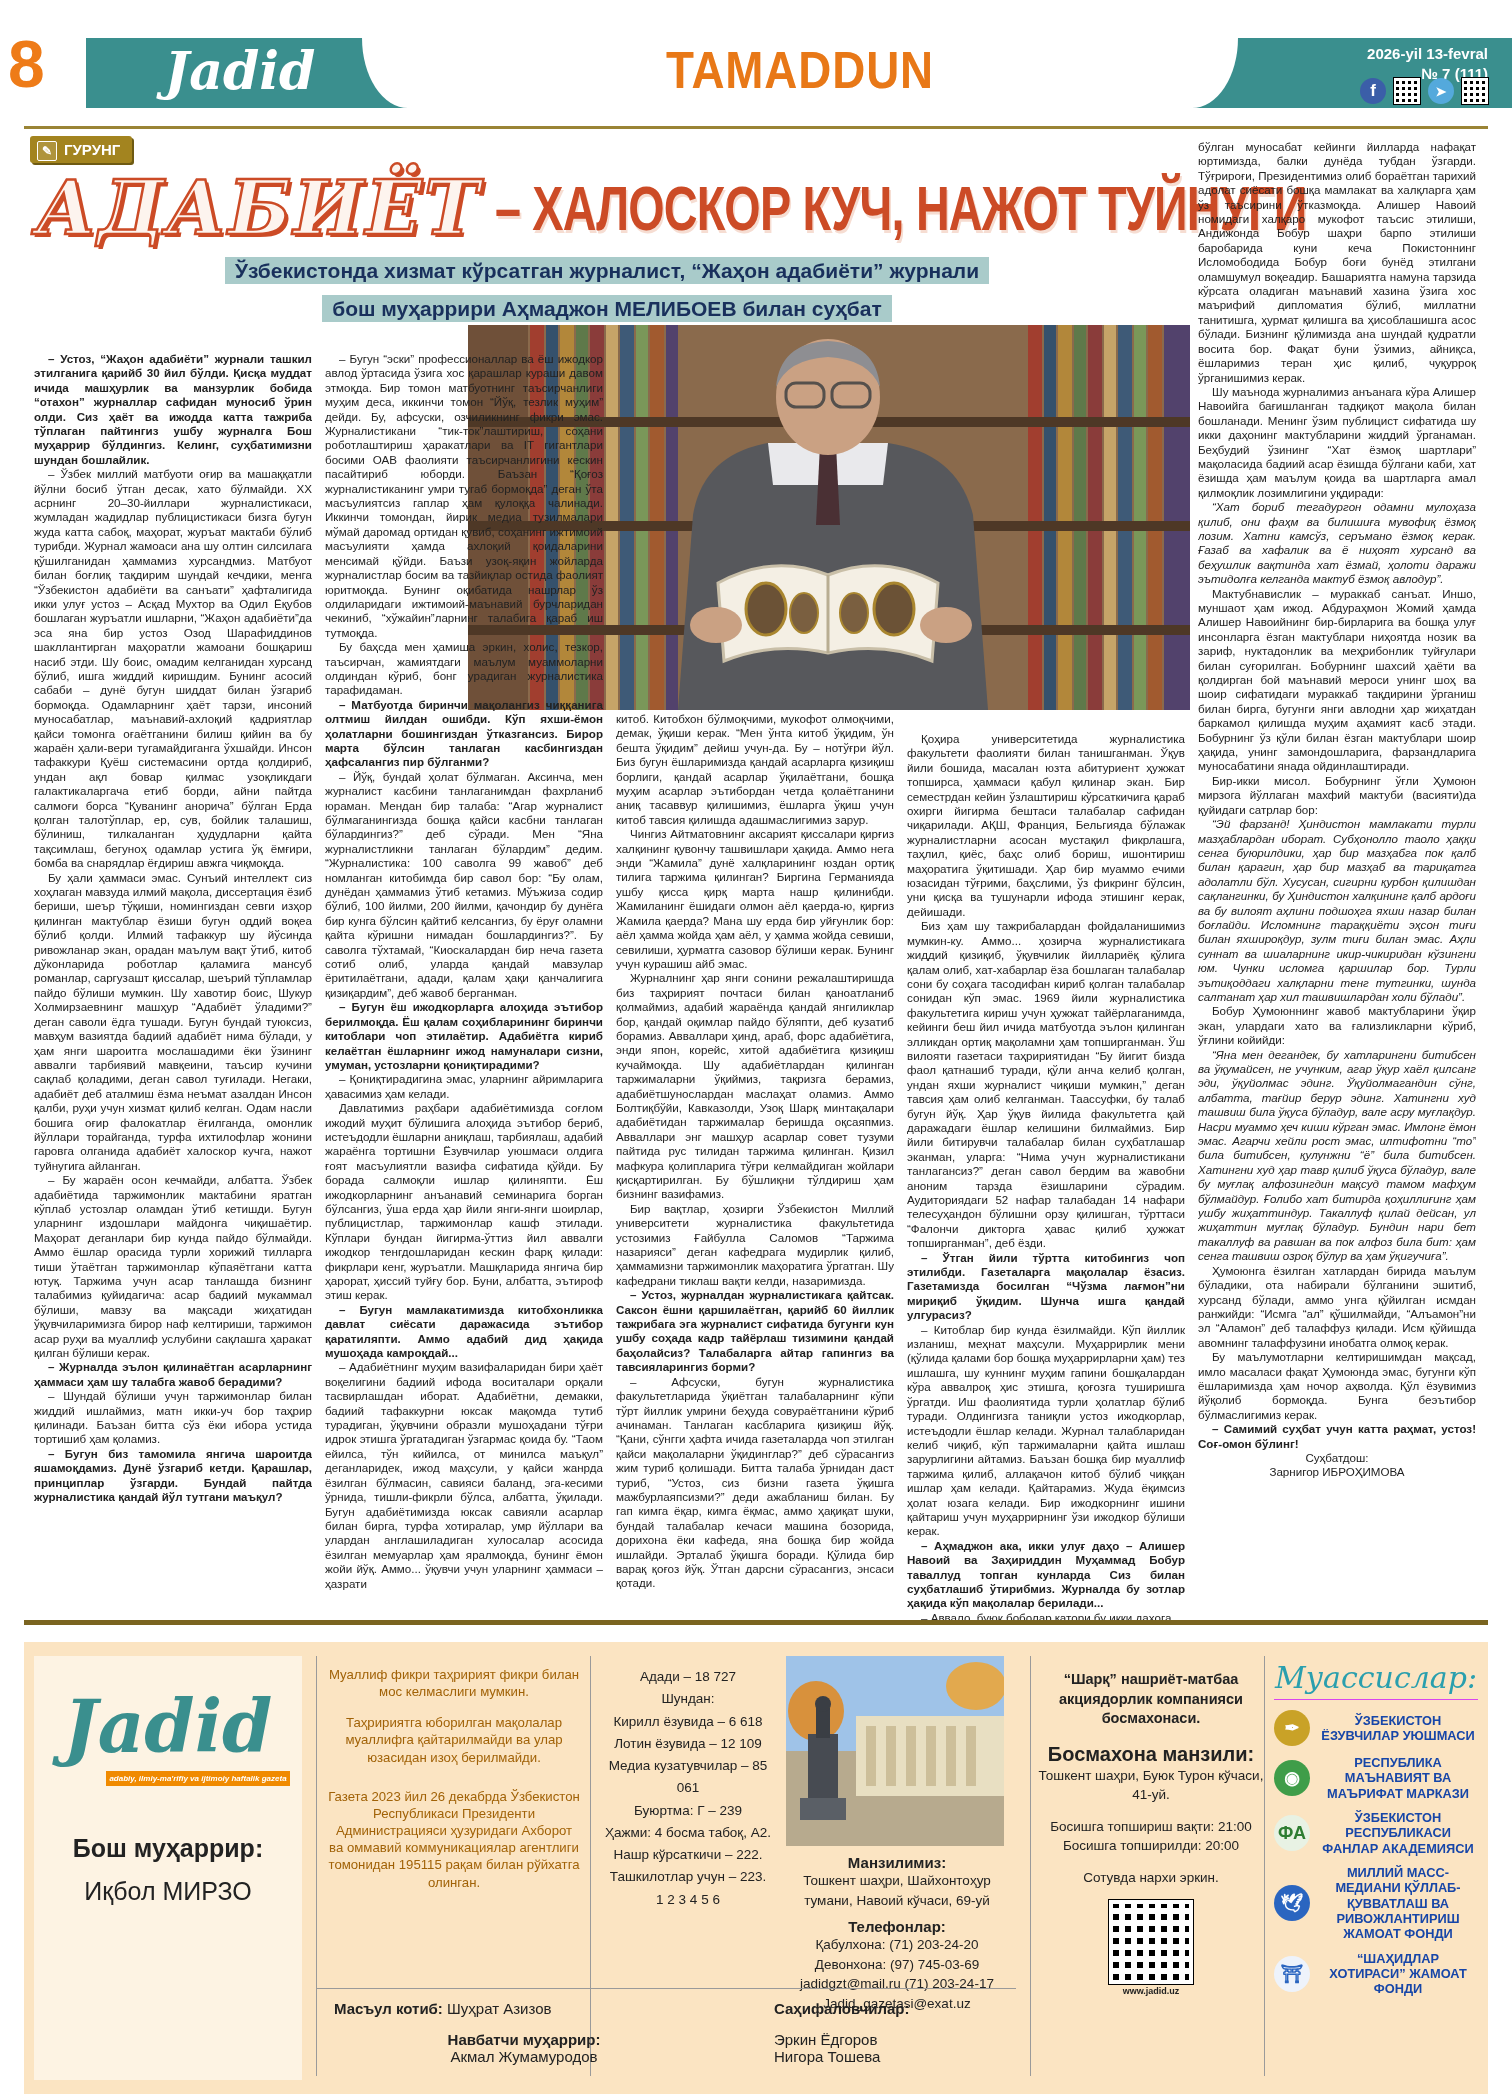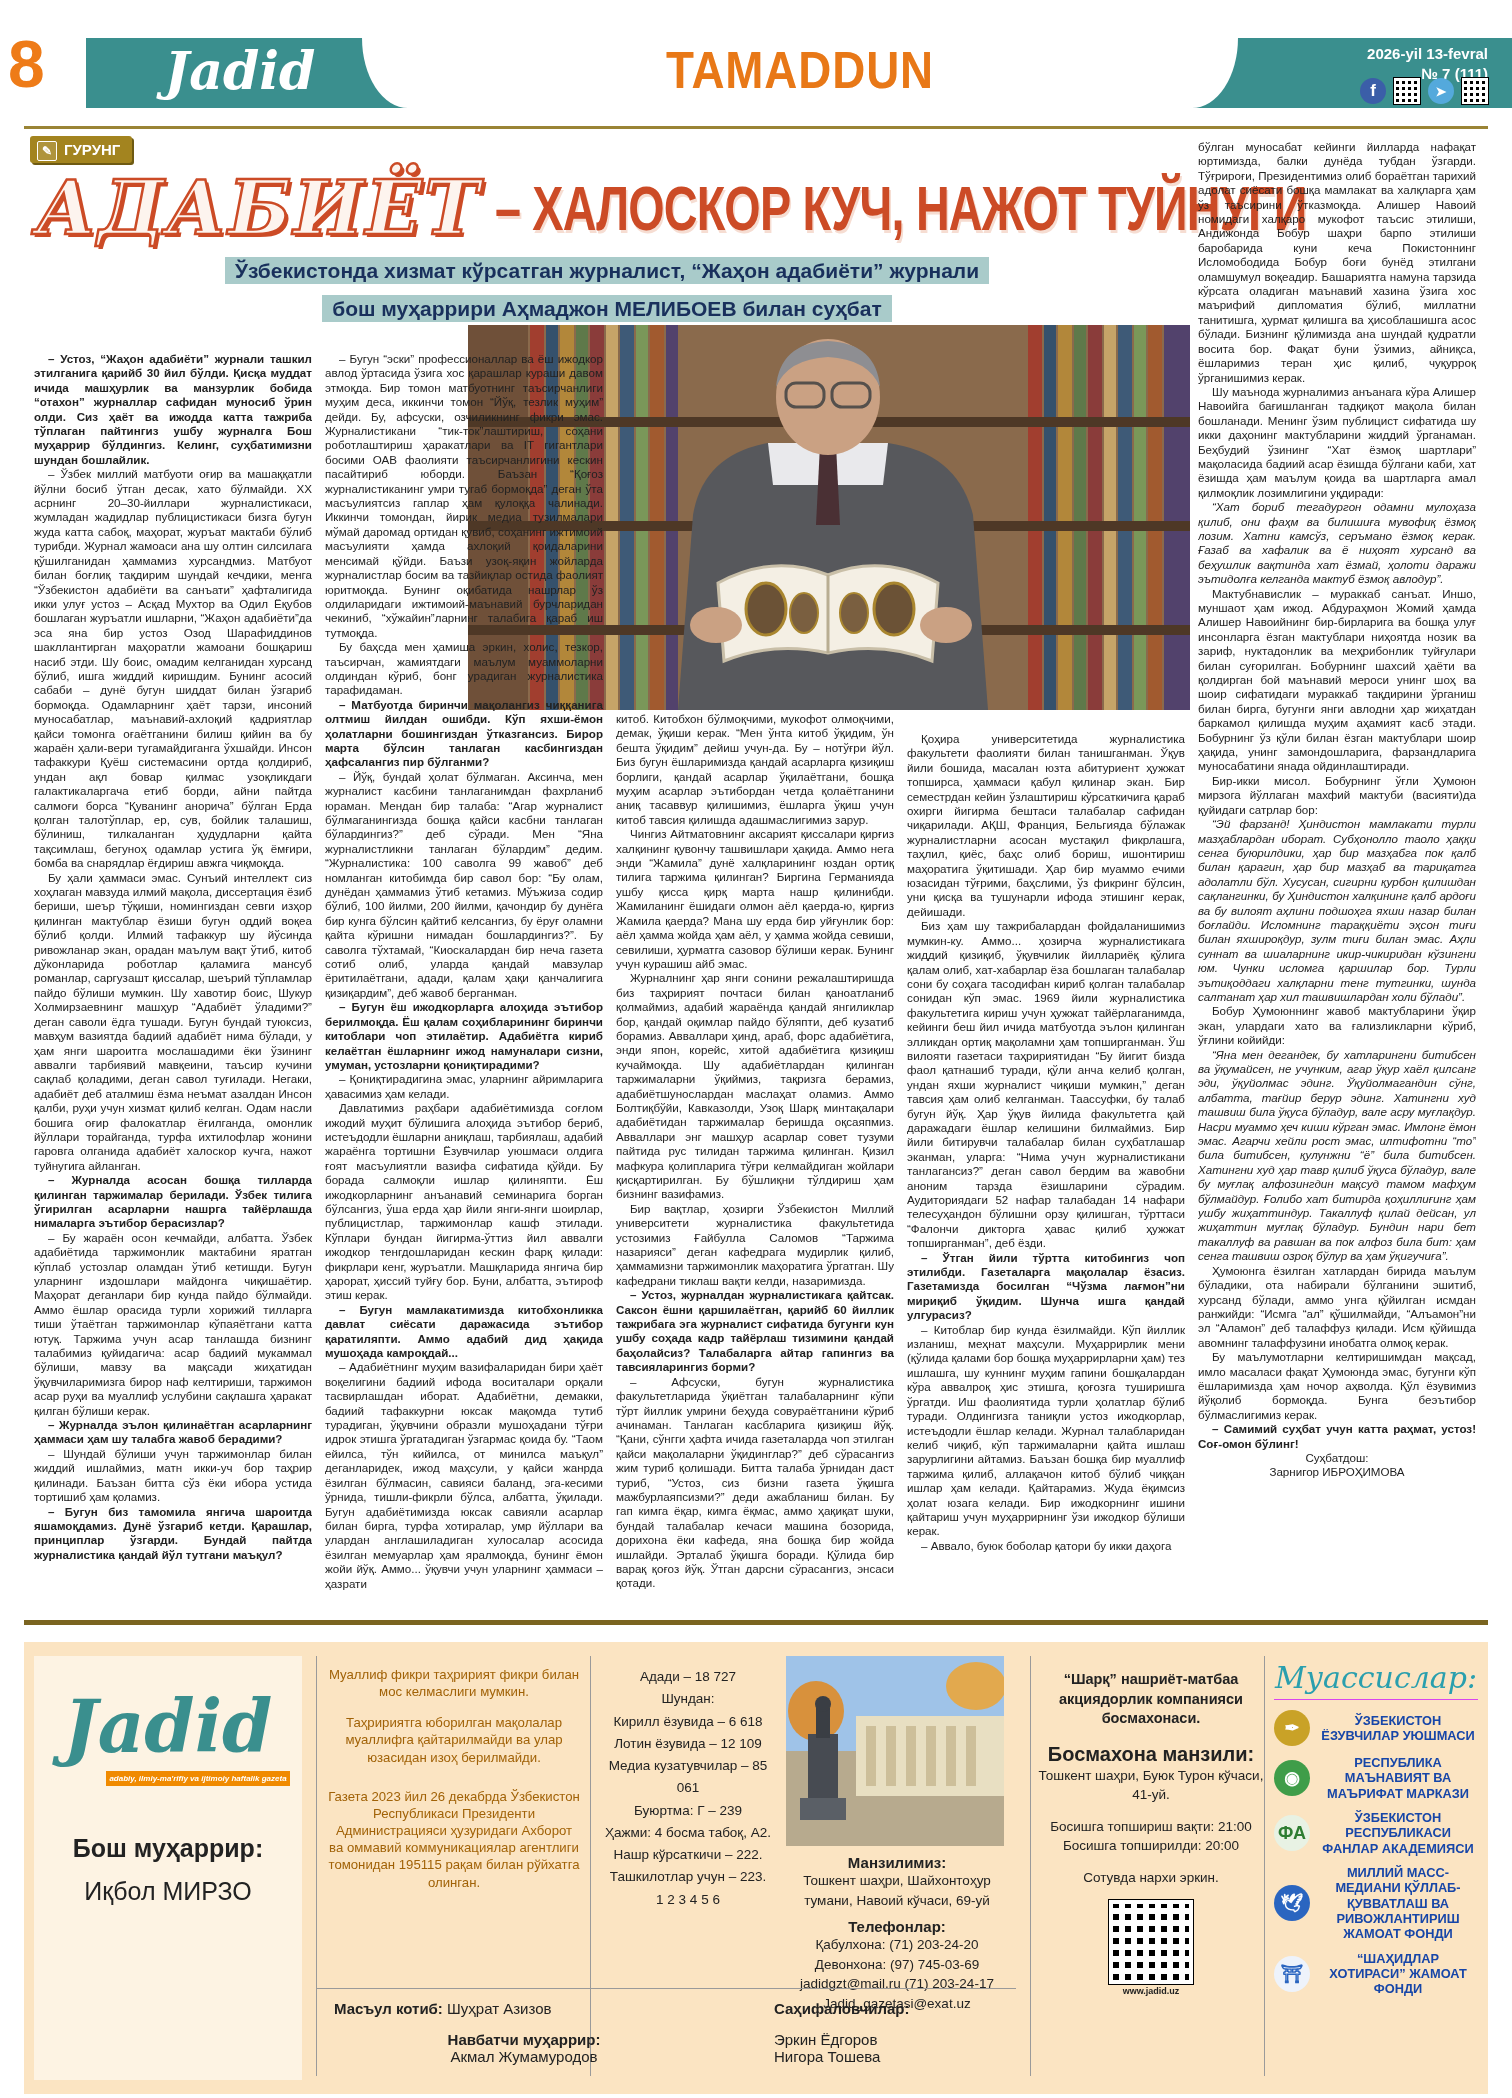--- a/index.html
+++ b/index.html
@@ -173,21 +173,20 @@
     </g>
     <ellipse cx="248" cy="300" rx="26" ry="18" fill="#caa183"></ellipse>
     <ellipse cx="478" cy="300" rx="26" ry="18" fill="#caa183"></ellipse>
   </g>
 </svg>
 
 <div class="col c1">
   <p class="q">– Устоз, “Жаҳон адабиёти” журнали ташкил этилганига қарийб 30 йил бўлди. Қисқа муддат ичида машҳурлик ва манзурлик бобида “отахон” журналлар сафидан муносиб ўрин олди. Сиз ҳаёт ва ижодда катта тажриба тўплаган пайтингиз ушбу журналга Бош муҳаррир бўлдингиз. Келинг, суҳбатимизни шундан бошлайлик.</p>
   <p class="a">– Ўзбек миллий матбуоти оғир ва машаққатли йўлни босиб ўтган десак, хато бўлмайди. XX асрнинг 20–30-йиллари журналистикаси, жумладан жадидлар публицистикаси бизга бугун жуда катта сабоқ, маҳорат, журъат мактаби бўлиб турибди. Журнал жамоаси ана шу олтин силсилага қўшилганидан ҳаммамиз хурсандмиз. Матбуот билан боғлиқ тақдирим шундай кечдики, менга “Ўзбекистон адабиёти ва санъати” ҳафталигида икки улуғ устоз – Асқад Мухтор ва Одил Ёқубов бошлаган журъатли ишларни, “Жаҳон адабиёти”да эса яна бир устоз Озод Шарафиддинов шакллантирган маҳоратли жамоани бошқариш насиб этди. Шу боис, омадим келганидан хурсанд бўлиб, ишга жиддий киришдим. Бунинг асосий сабаби – дунё бугун шиддат билан ўзгариб бормоқда. Одамларнинг ҳаёт тарзи, инсоний муносабатлар, маънавий-ахлоқий қадриятлар қайси томонга оғаётганини билиш қийин ва бу жараён ҳали-вери тугамайдиганга ўхшайди. Инсон тафаккури Қуёш системасини ортда қолдириб, ундан ақл бовар қилмас узоқликдаги галактикаларгача етиб борди, айни пайтда салмоғи борса “Қуванинг анорича” бўлган Ерда қолган талотўплар, ер, сув, бойлик талашиш, бўлиниш, тилкаланган ҳудудларни қайта тақсимлаш, бегуноҳ одамлар устига ўқ ёмғири, бомба ва снарядлар ёғдириш авжга чиқмоқда.</p>
   <p class="a">Бу ҳали ҳаммаси эмас. Сунъий интеллект сиз хоҳлаган мавзуда илмий мақола, диссертация ёзиб бериши, шеър тўқиши, номингиздан севги изҳор қилинган мактублар ёзиши бугун оддий воқеа бўлиб қолди. Илмий тафаккур шу йўсинда ривожланар экан, орадан маълум вақт ўтиб, китоб дўконларида роботлар қаламига мансуб романлар, саргузашт қиссалар, шеърий тўпламлар пайдо бўлиши мумкин. Шу хавотир боис, Шукур Холмирзаевнинг машҳур “Адабиёт ўладими?” деган саволи ёдга тушади. Бугун бундай туюксиз, мавҳум вазиятда бадиий адабиёт нима бўлади, у ҳам янги шароитга мослашадими ёки ўзининг аввалги тарбиявий мавқеини, таъсир кучини сақлаб қоладими, деган савол туғилади. Негаки, адабиёт деб аталмиш ёзма неъмат азалдан Инсон қалби, руҳи учун хизмат қилиб келган. Одам насли бошига оғир фалокатлар ёғилганда, омонлик йўллари торайганда, турфа ихтилофлар жонини гаровга олганида адабиёт халоскор кучга, нажот туйнугига айланган.</p>
-  <p class="q">– Журналда асосан бошқа тилларда қилинган таржималар берилади. Ўзбек тилига ўгирилган асарларни нашрга тайёрлашда нималарга эътибор берасизлар?</p>
   <p class="a">– Бу жараён осон кечмайди, албатта. Ўзбек адабиётида таржимонлик мактабини яратган кўплаб устозлар оламдан ўтиб кетишди. Бугун уларнинг издошлари майдонга чиқишаётир. Маҳорат деганлари бир кунда пайдо бўлмайди. Аммо ёшлар орасида турли хорижий тилларга тиши ўтаётган таржимонлар кўпаяётгани катта ютуқ. Таржима учун асар танлашда бизнинг талабимиз қуйидагича: асар бадиий мукаммал бўлиши, мавзу ва мақсади жиҳатидан ўқувчиларимизга бирор наф келтириши, таржимон асар руҳи ва муаллиф услубини сақлашга ҳаракат қилган бўлиши керак.</p>
   <p class="q">– Журналда эълон қилинаётган асарларнинг ҳаммаси ҳам шу талабга жавоб берадими?</p>
   <p class="a">– Шундай бўлиши учун таржимонлар билан жиддий ишлаймиз, матн икки-уч бор таҳрир қилинади. Баъзан битта сўз ёки ибора устида тортишиб ҳам қоламиз.</p>
   <p class="q">– Бугун биз тамомила янгича шароитда яшамоқдамиз. Дунё ўзгариб кетди. Қарашлар, принциплар ўзгарди. Бундай пайтда журналистика қандай йўл тутгани маъқул?</p>
 </div>
 <div class="col c2">
   <p class="a">– Бугун “эски” профессионаллар ва ёш ижодкор авлод ўртасида ўзига хос қарашлар кураши давом этмоқда. Бир томон матбуотнинг таъсирчанлиги муҳим деса, иккинчи томон “Йўқ, тезлик муҳим” дейди. Бу, афсуски, озчиликнинг фикри эмас. Журналистикани “тик-ток”лаштириш, соҳани роботлаштириш ҳаракатлари ва IT гигантлари босими ОАВ фаолияти таъсирчанлигини кескин пасайтириб юборди. Баъзан “Қоғоз журналистиканинг умри тугаб бормоқда” деган ўта масъулиятсиз гаплар ҳам қулоққа чалинади. Иккинчи томондан, йирик медиа тузилмалари мўмай даромад ортидан қувиб, соҳанинг ижтимоий масъулияти ҳамда ахлоқий қоидаларини менсимай қўйди. Баъзи узоқ-яқин жойларда журналистлар босим ва тазйиқлар остида фаолият юритмоқда. Бунинг оқибатида нашрлар ўз олдиларидаги ижтимоий-маънавий бурчларидан чекиниб, “хўжайин”ларнинг талабига қараб иш тутмоқда.</p>
   <p class="a">Бу баҳсда мен ҳамиша эркин, холис, тезкор, таъсирчан, жамиятдаги маълум муаммоларни олдиндан кўриб, бонг урадиган журналистика тарафидаман.</p>
   <p class="q">– Матбуотда биринчи мақолангиз чиққанига олтмиш йилдан ошибди. Кўп яхши-ёмон ҳолатларни бошингиздан ўтказгансиз. Бирор марта бўлсин танлаган касбингиздан ҳафсалангиз пир бўлганми?</p>
   <p class="a">– Йўқ, бундай ҳолат бўлмаган. Аксинча, мен журналист касбини танлаганимдан фахрланиб юраман. Мендан бир талаба: “Агар журналист бўлмаганингизда бошқа қайси касбни танлаган бўлардингиз?” деб сўради. Мен “Яна журналистликни танлаган бўлардим” дедим. “Журналистика: 100 саволга 99 жавоб” деб номланган китобимда бир савол бор: “Бу олам, дунёдан ҳаммамиз ўтиб кетамиз. Мўъжиза содир бўлиб, 100 йилми, 200 йилми, қачондир бу дунёга бир кунга бўлсин қайтиб келсангиз, бу ёруғ оламни қайта кўришни нимадан бошлардингиз?”. Бу саволга тўхтамай, “Киоскалардан бир неча газета сотиб олиб, уларда қандай мавзулар ёритилаётгани, адади, қалам ҳақи қанчалигига қизиқардим”, деб жавоб берганман.</p>
@@ -203,20 +202,21 @@
   <p class="a">Журналнинг ҳар янги сонини режалаштиришда биз таҳририят почтаси билан қаноатланиб қолмаймиз, адабий жараёнда қандай янгиликлар бор, қандай оқимлар пайдо бўляпти, деб кузатиб борамиз. Авваллари ҳинд, араб, форс адабиётига, энди япон, корейс, хитой адабиётига қизиқиш кучаймоқда. Шу адабиётлардан қилинган таржималарни ўқиймиз, тақризга берамиз, адабиётшунослардан маслаҳат оламиз. Аммо Болтиқбўйи, Кавказолди, Узоқ Шарқ минтақалари адабиётидан таржималар беришда оқсаяпмиз. Авваллари энг машҳур асарлар совет тузуми пайтида рус тилидан таржима қилинган. Қизил мафкура қолипларига тўғри келмайдиган жойлари қисқартирилган. Бу бўшлиқни тўлдириш ҳам бизнинг вазифамиз.</p>
   <p class="a">Бир вақтлар, ҳозирги Ўзбекистон Миллий университети журналистика факультетида устозимиз Ғайбулла Саломов “Таржима назарияси” деган кафедрага мудирлик қилиб, ҳаммамизни таржимонлик маҳоратига ўргатган. Шу кафедрани тиклаш вақти келди, назаримизда.</p>
   <p class="q">– Устоз, журналдан журналистикага қайтсак. Саксон ёшни қаршилаётган, қарийб 60 йиллик тажрибага эга журналист сифатида бугунги кун ушбу соҳада кадр тайёрлаш тизимини қандай баҳолайсиз? Талабаларга айтар гапингиз ва тавсияларингиз борми?</p>
   <p class="a">– Афсуски, бугун журналистика факультетларида ўқиётган талабаларнинг кўпи тўрт йиллик умрини беҳуда совураётганини кўриб ачинаман. Танлаган касбларига қизиқиш йўқ. “Қани, сўнгги ҳафта ичида газеталарда чоп этилган қайси мақолаларни ўқидинглар?” деб сўрасангиз жим туриб қолишади. Битта талаба ўрнидан даст туриб, “Устоз, сиз бизни газета ўқишга мажбурлаяпсизми?” деди ажабланиш билан. Бу гап кимга ёқар, кимга ёқмас, аммо ҳақиқат шуки, бундай талабалар кечаси машина бозорида, дорихона ёки кафеда, яна бошқа бир жойда ишлайди. Эрталаб ўқишга боради. Қўлида бир варақ қоғоз йўқ. Ўтган дарсни сўрасангиз, энсаси қотади.</p>
 </div>
 <div class="col c4">
   <p class="a">Қоҳира университетида журналистика факультети фаолияти билан танишганман. Ўқув йили бошида, масалан юзта абитуриент ҳужжат топширса, ҳаммаси қабул қилинар экан. Бир семестрдан кейин ўзлаштириш кўрсаткичига қараб охирги йигирма бештаси талабалар сафидан чиқарилади. АҚШ, Франция, Бельгияда бўлажак журналистларни асосан мустақил фикрлашга, таҳлил, қиёс, баҳс олиб бориш, ишонтириш маҳоратига ўқитишади. Ҳар бир муаммо ечими юзасидан тўғрими, баҳслими, ўз фикринг бўлсин, уни қисқа ва тушунарли ифода этишинг керак, дейишади.</p>
   <p class="a">Биз ҳам шу тажрибалардан фойдаланишимиз мумкин-ку. Аммо... ҳозирча журналистикага жиддий қизиқиб, ўқувчилик йиллариёқ қўлига қалам олиб, хат-хабарлар ёза бошлаган талабалар сони бу соҳага тасодифан кириб қолган талабалар сонидан кўп эмас. 1969 йили журналистика факультетига кириш учун ҳужжат тайёрлаганимда, кейинги беш йил ичида матбуотда эълон қилинган элликдан ортиқ мақоламни ҳам топширганман. Ўш вилояти газетаси таҳририятидан “Бу йигит бизда фаол қатнашиб туради, қўли анча келиб қолган, ундан яхши журналист чиқиши мумкин,” деган тавсия ҳам олиб келганман. Таассуфки, бу талаб бугун йўқ. Ҳар ўқув йилида факультетга қай даражадаги ёшлар келишини билмаймиз. Бир йили битирувчи талабалар билан суҳбатлашар эканман, уларга: “Нима учун журналистикани танлагансиз?” деган савол бердим ва жавобни аноним тарзда ёзишларини сўрадим. Аудиториядаги 52 нафар талабадан 14 нафари телесуҳандон бўлишни орзу қилишган, тўрттаси “Фалончи дикторга ҳавас қилиб ҳужжат топширганман”, деб ёзди.</p>
   <p class="q">– Ўтган йили тўртта китобингиз чоп этилибди. Газеталарга мақолалар ёзасиз. Газетамизда босилган “Чўзма лағмон”ни мириқиб ўқидим. Шунча ишга қандай улгурасиз?</p>
   <p class="a">– Китоблар бир кунда ёзилмайди. Кўп йиллик изланиш, меҳнат маҳсули. Муҳаррирлик мени (қўлида қалами бор бошқа муҳаррирларни ҳам) тез ишлашга, шу куннинг муҳим гапини бошқалардан кўра аввалроқ ҳис этишга, қоғозга туширишга ўргатди. Иш фаолиятида турли ҳолатлар бўлиб туради. Олдингизга таниқли устоз ижодкорлар, истеъдодли ёшлар келади. Журнал талабларидан келиб чиқиб, кўп таржималарни қайта ишлаш зарурлигини айтамиз. Баъзан бошқа бир муаллиф таржима қилиб, аллақачон китоб бўлиб чиққан ишлар ҳам келади. Қайтарамиз. Жуда ёқимсиз ҳолат юзага келади. Бир ижодкорнинг ишини қайтариш учун муҳаррирнинг ўзи ижодкор бўлиши керак.</p>
+  <p class="q">– Аҳмаджон ака, икки улуғ даҳо – Алишер Навоий ва Заҳириддин Муҳаммад Бобур таваллуд топган кунларда Сиз билан суҳбатлашиб ўтирибмиз. Журналда бу зотлар ҳақида кўп мақолалар берилади...</p>
   <p class="a">– Аввало, буюк боболар қатори бу икки даҳога</p>
 </div>
 <div class="col c5">
   <p class="a noind">бўлган муносабат кейинги йилларда нафақат юртимизда, балки дунёда тубдан ўзгарди. Тўғрироғи, Президентимиз олиб бораётган тарихий адолат сиёсати бошқа мамлакат ва халқларга ҳам ўз таъсирини ўтказмоқда. Алишер Навоий номидаги халқаро мукофот таъсис этилиши, Андижонда Бобур шаҳри барпо этилиши баробарида куни кеча Покистоннинг Исломободида Бобур боғи бунёд этилгани оламшумул воқеадир. Башариятга намуна тарзида кўрсата оладиган маънавий хазина ўзига хос маърифий дипломатия бўлиб, миллатни танитишга, ҳурмат қилишга ва ҳисоблашишга асос бўлади. Бизнинг қўлимизда ана шундай қудратли восита бор. Фақат буни ўзимиз, айниқса, ёшларимиз теран ҳис қилиб, чуқурроқ ўрганишимиз керак.</p>
   <p class="a">Шу маънода журналимиз анъанага кўра Алишер Навоийга бағишланган тадқиқот мақола билан бошланади. Менинг ўзим публицист сифатида шу икки даҳонинг мактубларини жиддий ўрганаман. Беҳбудий ўзининг “Хат ёзмоқ шартлари” мақоласида бадиий асар ёзишда бўлгани каби, хат ёзишда ҳам маълум қоида ва шартларга амал қилмоқлик лозимлигини уқдиради:</p>
   <p class="it">“Хат бориб тегадургон одамни мулоҳаза қилиб, они фаҳм ва билишиға мувофиқ ёзмоқ лозим. Хатни камсўз, серъмано ёзмоқ керак. Ғазаб ва хафалик ва ё ниҳоят хурсанд ва беҳушлик вақтинда хат ёзмай, ҳолоти даражи эътидолға келганда мактуб ёзмоқ авлодур”.</p>
   <p class="a">Мактубнавислик – мураккаб санъат. Иншо, муншаот ҳам ижод. Абдураҳмон Жомий ҳамда Алишер Навоийнинг бир-бирларига ва бошқа улуғ инсонларга ёзган мактублари ниҳоятда нозик ва зариф, нуктадонлик ва меҳрибонлик туйғулари билан суғорилган. Бобурнинг шахсий ҳаёти ва қолдирган бой маънавий мероси унинг шоҳ ва шоир сифатидаги мураккаб тақдирини ўрганиш билан бирга, бугунги янги авлодни ҳар жиҳатдан баркамол қилишда муҳим аҳамият касб этади. Бобурнинг ўз қўли билан ёзган мактублари шоир ҳақида, унинг замондошларига, фарзандларига муносабатини янада ойдинлаштиради.</p>
   <p class="a">Бир-икки мисол. Бобурнинг ўғли Ҳумоюн мирзога йўллаган махфий мактуби (васияти)да қуйидаги сатрлар бор:</p>
   <p class="it">“Эй фарзанд! Ҳиндистон мамлакати турли мазҳаблардан иборат. Субҳонолло таоло ҳаққи сенга буюрилдики, ҳар бир мазҳабга пок қалб билан қарагин, ҳар бир мазҳаб ва тариқатга адолатли бўл. Хусусан, сигирни қурбон қилишдан сақлангинки, бу Ҳиндистон халқининг қалб ардоғи ва бу вилоят аҳлини подшоҳга яхши назар билан боғлайди. Исломнинг тараққиёти эҳсон тиғи билан яхшироқдур, зулм тиғи билан эмас. Аҳли суннат ва шиаларнинг икир-чикиридан кўзингни юм. Чунки исломга қаршилар бор. Турли эътиқоддаги халқларни тенг тутгинки, шунда салтанат ҳар хил ташвишлардан холи бўлади”.</p>
   <p class="a">Бобур Ҳумоюннинг жавоб мактубларини ўқир экан, улардаги хато ва ғализликларни кўриб, ўғлини койийди:</p>

